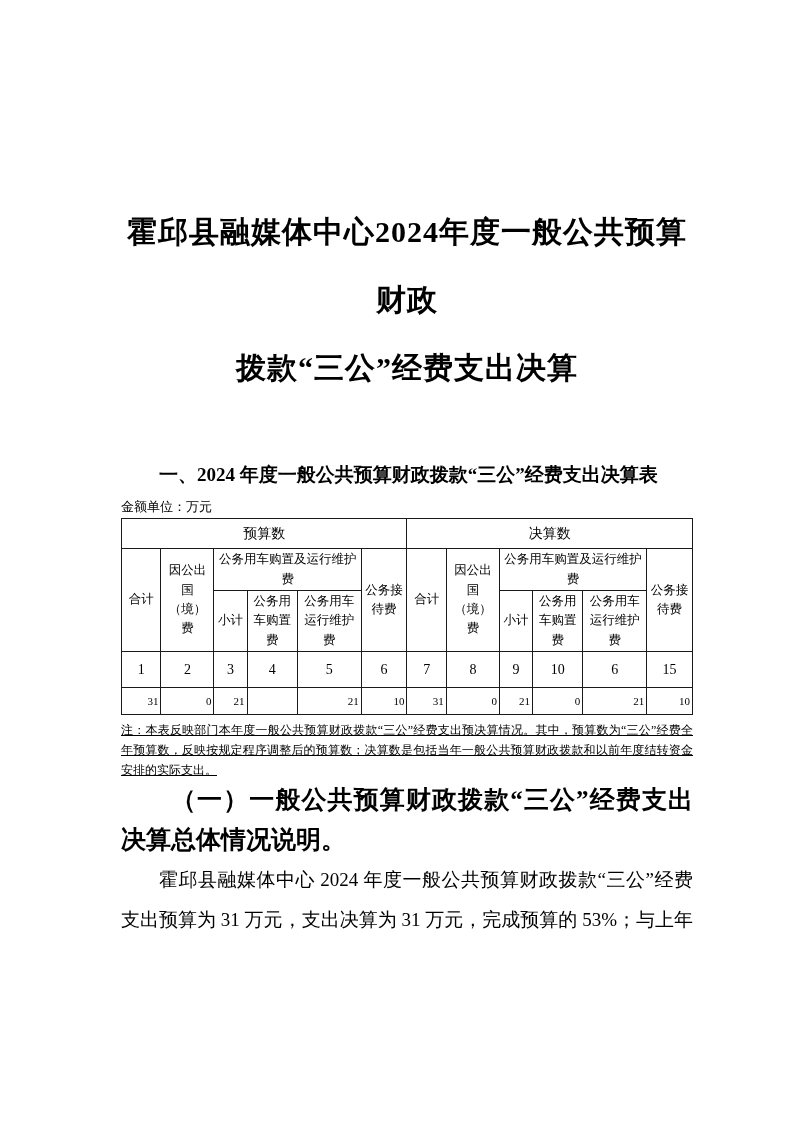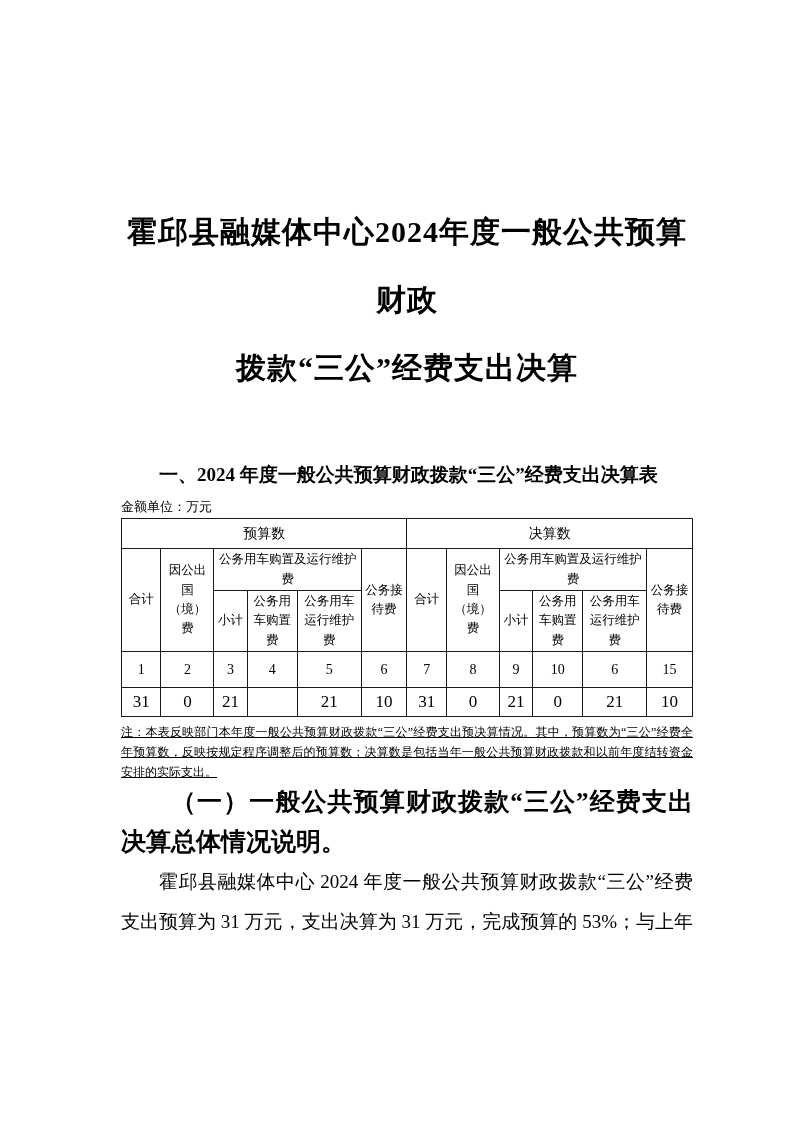--- a/index.html
+++ b/index.html
@@ -62,22 +62,22 @@
     line-height: 1.55;
     padding: 1px 2px;
     overflow: hidden;
   }
   tr.row-group td { height: 30px; font-size: 14px; }
   tr.row-head1 td { height: 42px; }
   tr.row-head2 td { height: 46px; }
   tr.row-colnum td { height: 36px; font-size: 14px; }
   tr.row-data td {
     height: 27px;
-    font-size: 17px;
-    text-align: center;
+    font-size: 11px;
+    text-align: right;
     padding-left: 2px;
   }
   .note {
     font-size: 12px;
     line-height: 20px;
     text-align: justify;
     margin-top: 5px;
     text-decoration: underline;
   }
   .para {

